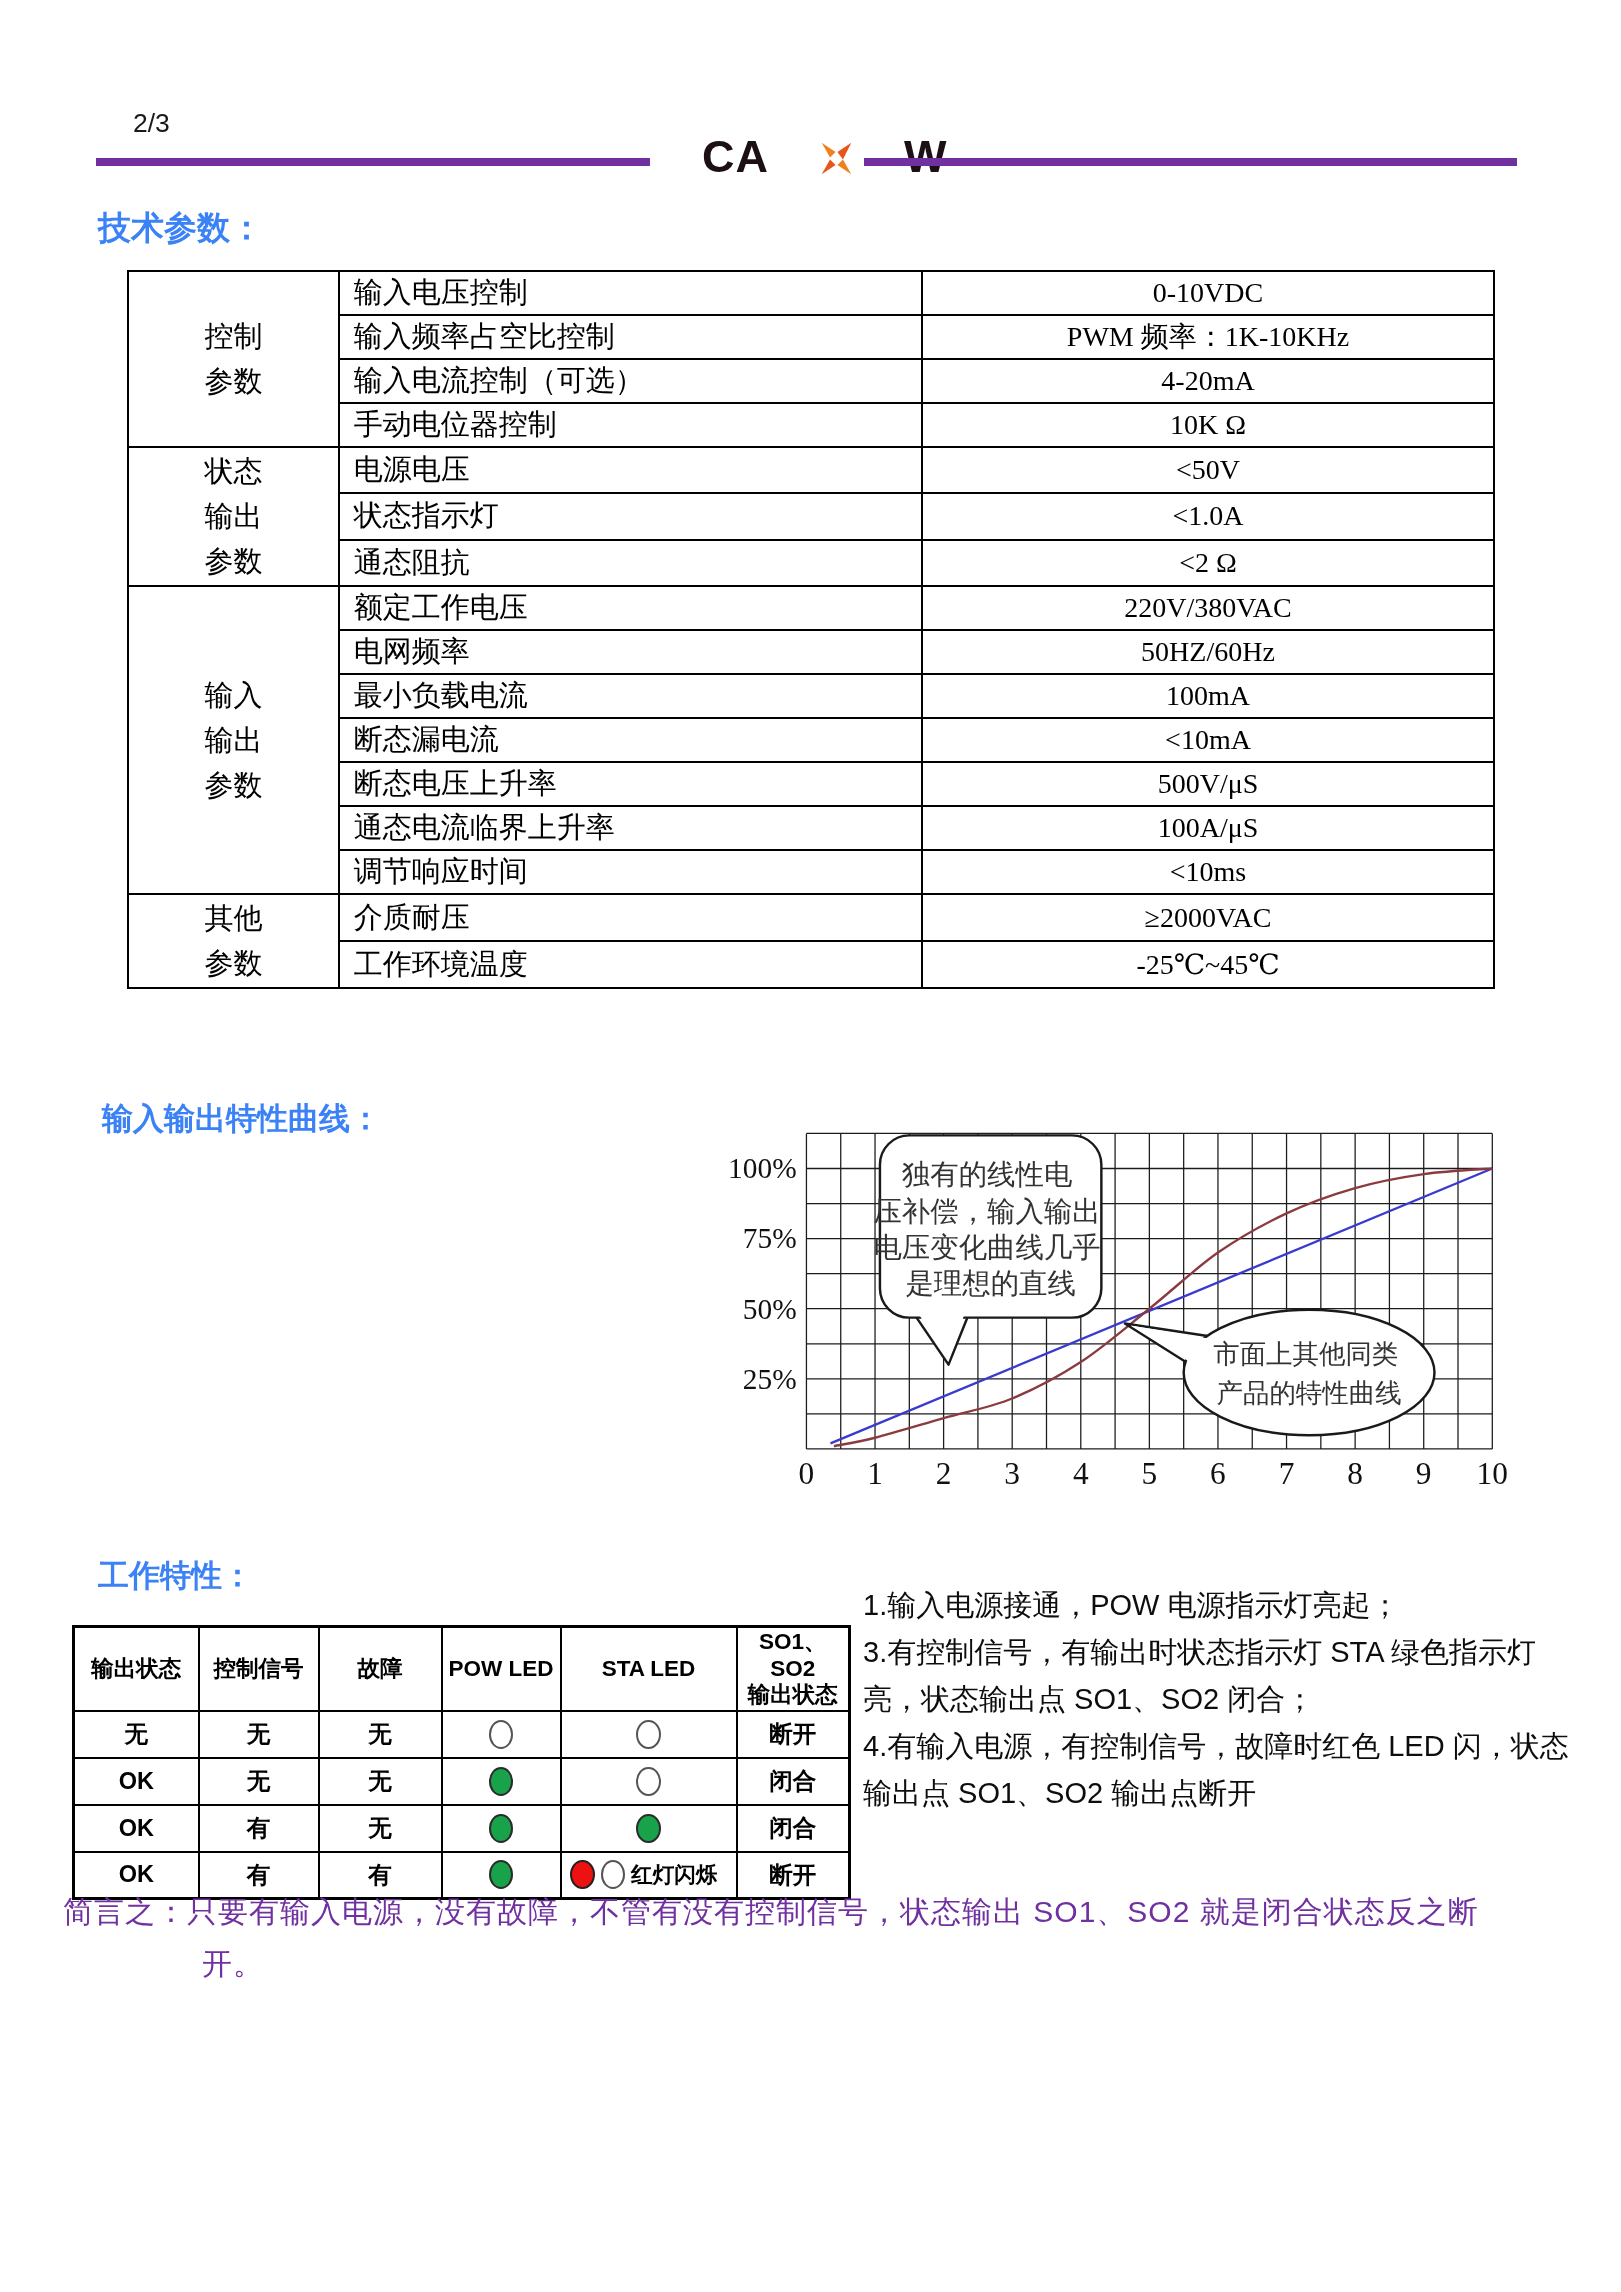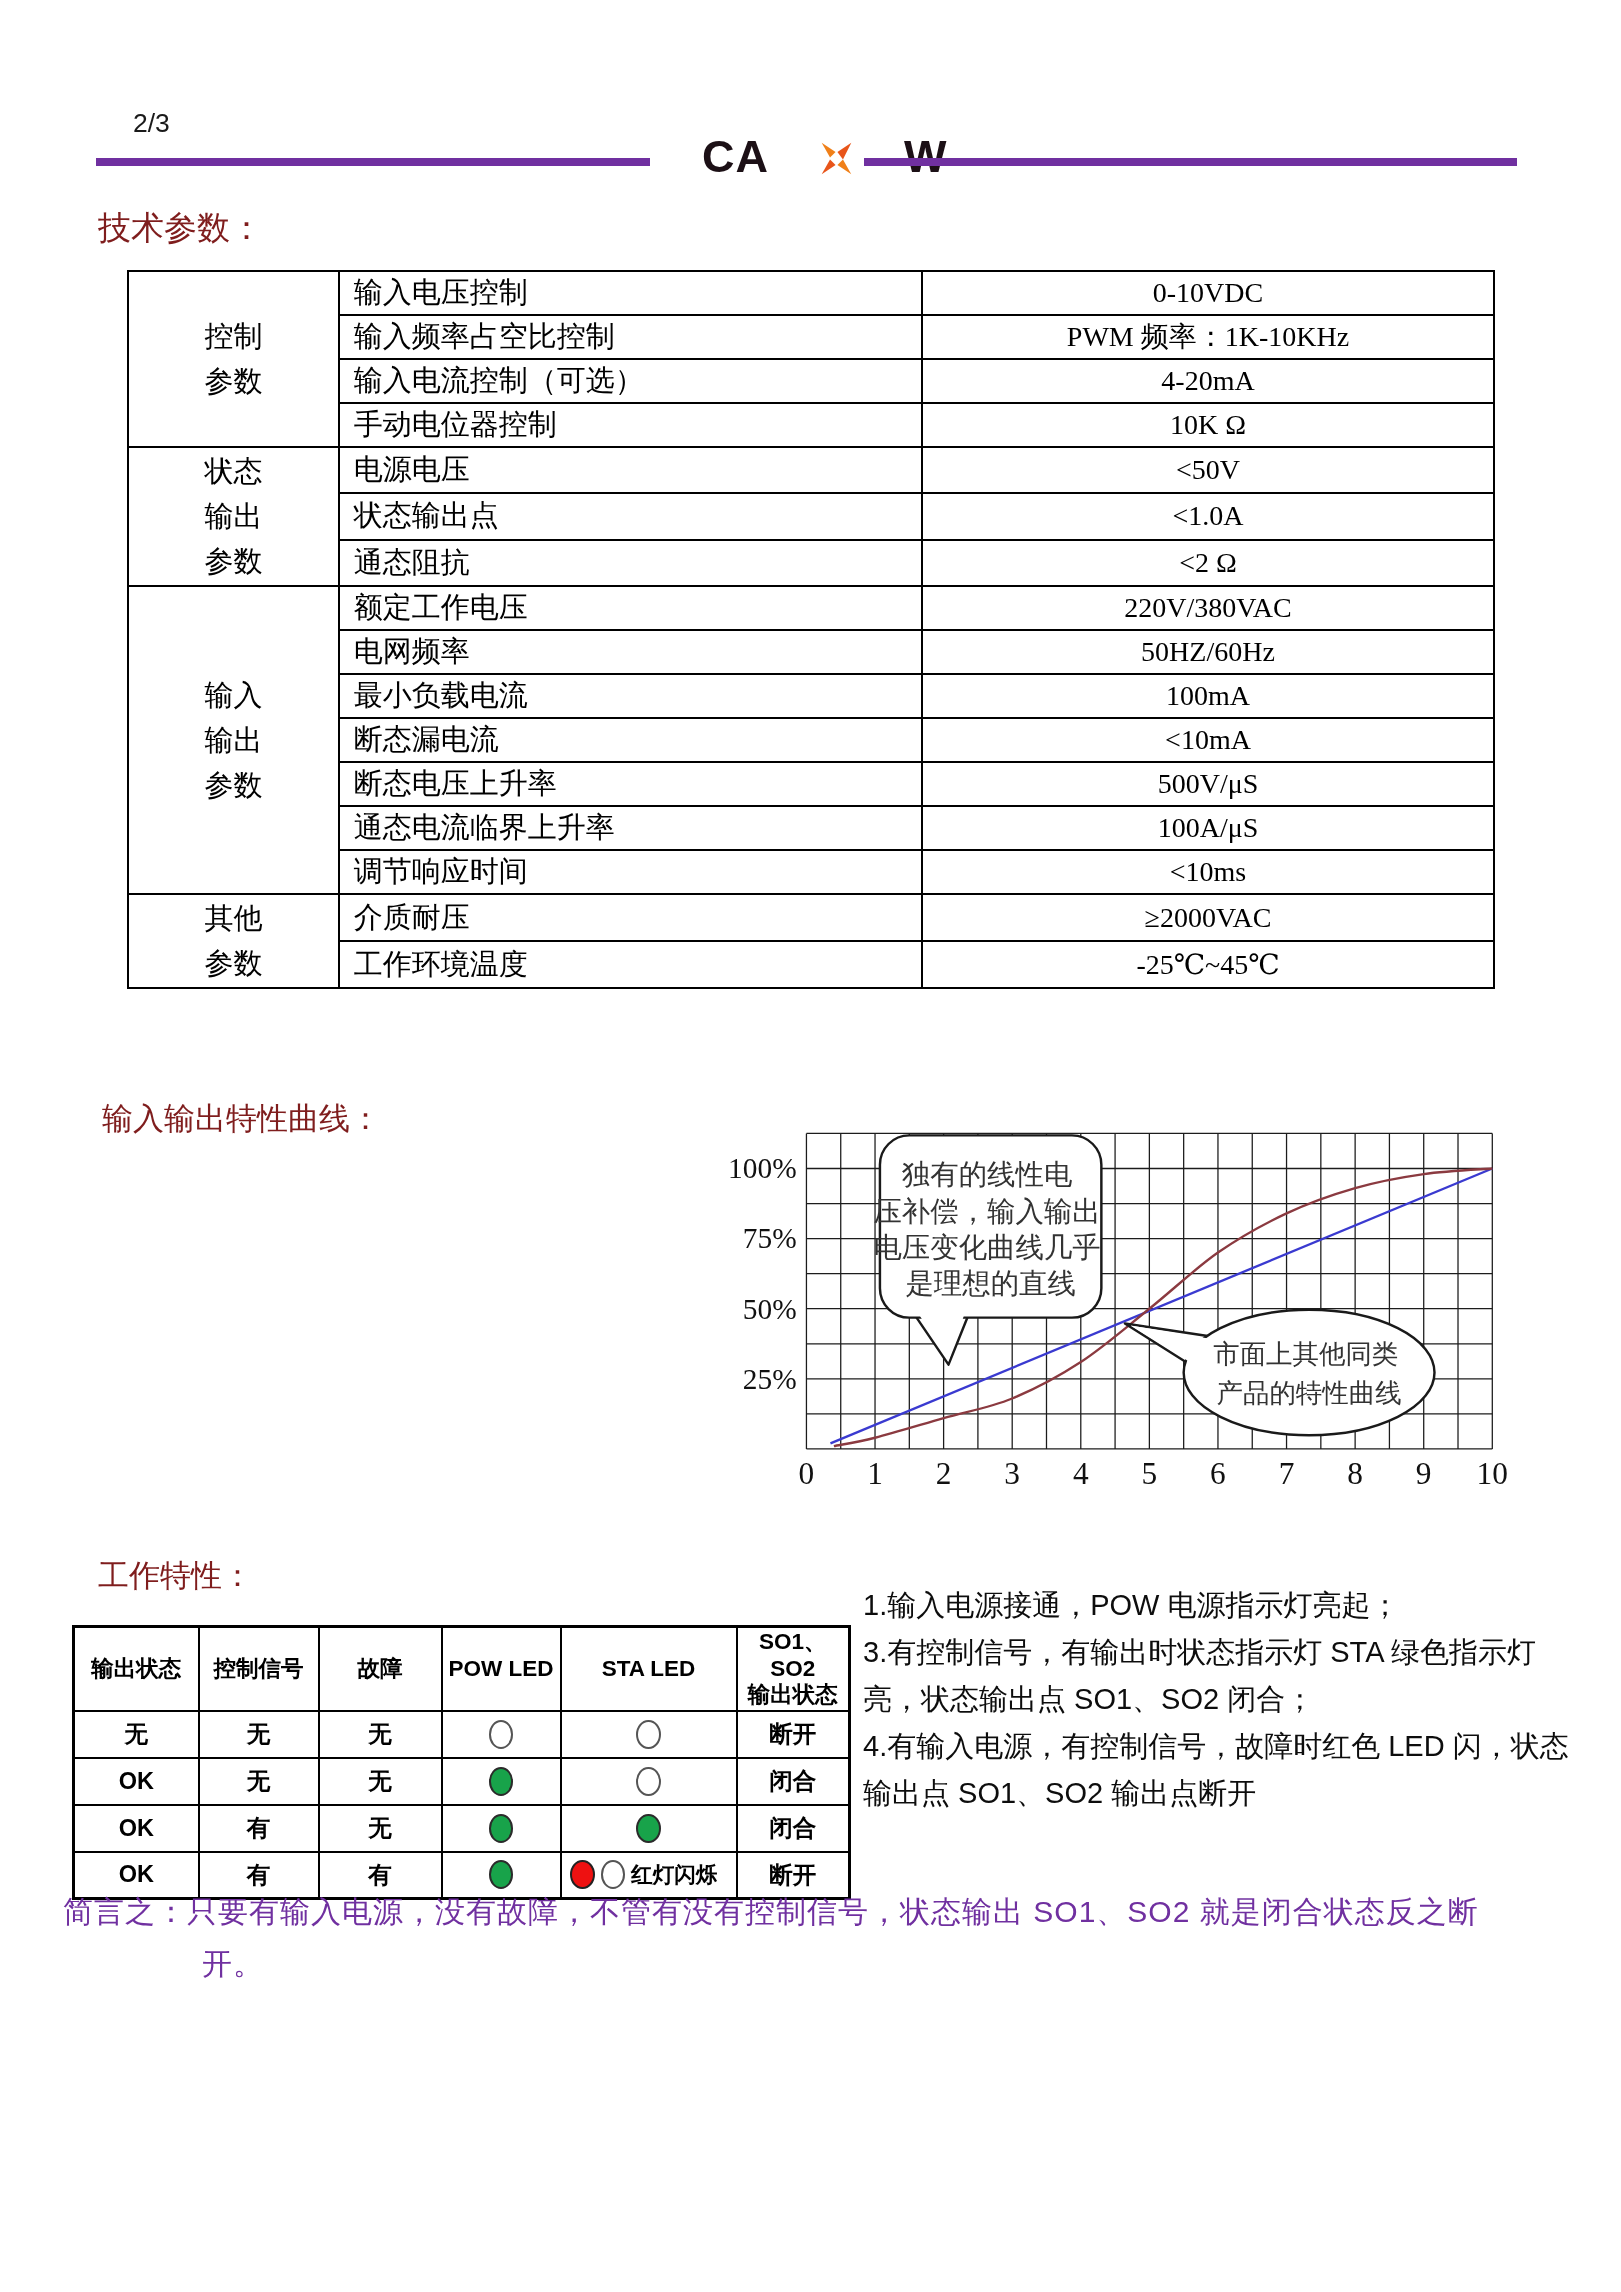--- a/index.html
+++ b/index.html
@@ -10,21 +10,21 @@
   
   .page-num{left:133px;top:108px;font-size:26.5px;color:#1a1a1a;font-family:"Liberation Sans",sans-serif;}
   .rule{background:#7030a0;height:7.8px;top:158px;}
   .rule-left{left:96px;width:554px;}
   .rule-right{left:864px;width:653px;}
   .logo{left:702px;top:131px;display:flex;align-items:center;height:51px;gap:48px;}
   .logo-txt{font-family:"Liberation Sans",sans-serif;font-weight:800;font-size:45px;color:#1c1016;letter-spacing:1px;}
   .logo-x{margin:3.9px 1px 0 1px;}
 
   
-  .h1{font-weight:normal;color:#7f1d1d;font-family:"Liberation Sans",sans-serif;}
+  .h1{font-weight:bold;color:#3b82f6;font-family:"Liberation Sans",sans-serif;}
   .h-tech{left:98px;top:206px;font-size:33px;}
   .h-curve{left:102px;top:1098px;font-size:31px;}
   .h-work{left:98px;top:1555px;font-size:31px;}
 
   
   #tech-table{left:127px;top:270px;border-collapse:collapse;table-layout:fixed;width:1366px;}
   #tech-table td{border:2px solid #000;height:43px;box-sizing:border-box;
                  font-family:"Liberation Serif","DejaVu Serif",serif;}
   #tech-table{border:2.9px solid #000;}
   #tech-table tr.group-start td{border-top:2.9px solid #000;}
@@ -109,21 +109,21 @@
           <td class="value-cell">10K Ω</td>
         </tr>
         <tr class="group-start">
           <td class="group-cell" rowspan="3">状态
 输出
 参数</td>
           <td class="label-cell">电源电压</td>
           <td class="value-cell">&lt;50V</td>
         </tr>
         <tr>
-          <td class="label-cell">状态输出点</td>
+          <td class="label-cell">状态指示灯</td>
           <td class="value-cell">&lt;1.0A</td>
         </tr>
         <tr>
           <td class="label-cell">通态阻抗</td>
           <td class="value-cell">&lt;2 Ω</td>
         </tr>
         <tr class="group-start">
           <td class="group-cell" rowspan="7">输入
 输出
 参数</td>

